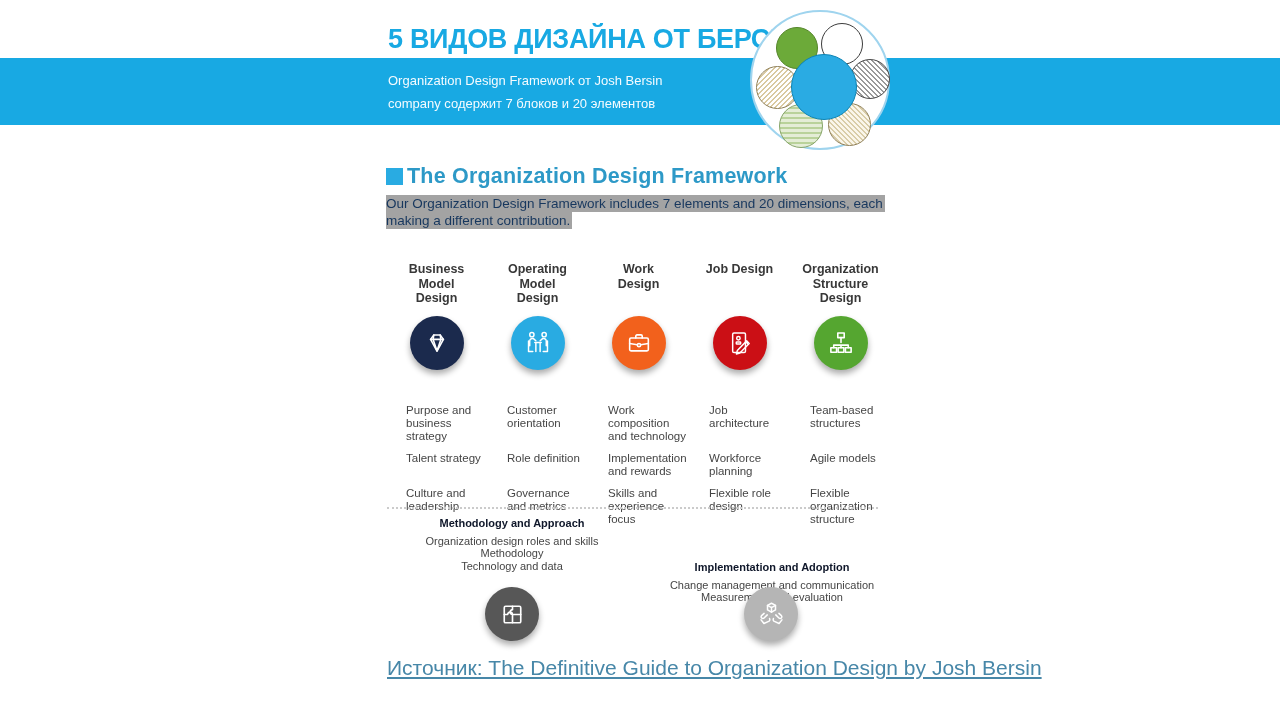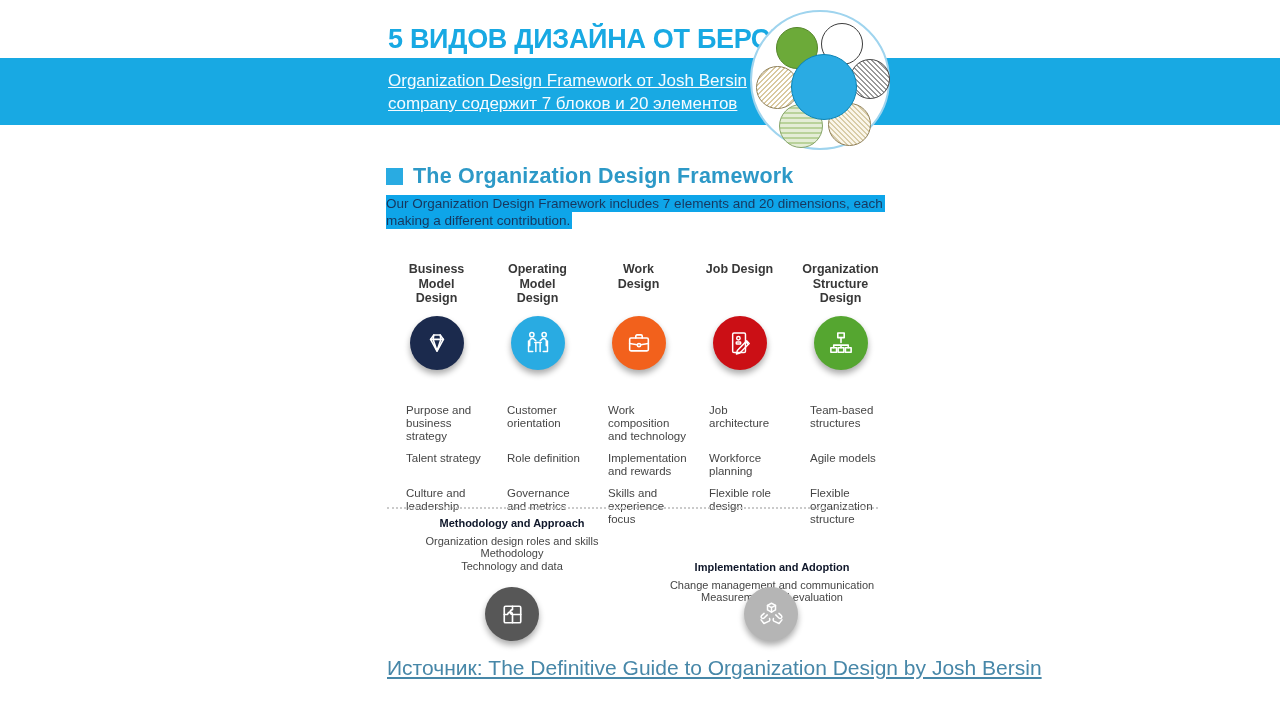--- a/index.html
+++ b/index.html
@@ -3,47 +3,47 @@
 <meta charset="utf-8">
 <style>
   * { margin:0; padding:0; box-sizing:border-box; }
   html,body { width:1280px; height:719px; }
   body { position:relative; background:#fff; font-family:"Liberation Sans", sans-serif; overflow:hidden; }
 
   
   .band { position:absolute; left:0; top:58px; width:1280px; height:67px; background:#18a9e3; }
   .header-title { position:absolute; left:388px; top:24px; font-size:27px; font-weight:800;
                   letter-spacing:-0.3px; color:#18a9e3; white-space:nowrap; }
-  .header-subtitle { position:absolute; left:388px; top:69px; color:#f4fbff; font-size:17px;
-                     line-height:23px; white-space:pre-line; z-index:2;text-decoration:underline; }
+  .header-subtitle { position:absolute; left:388px; top:69px; color:#f4fbff; font-size:13px;
+                     line-height:23px; white-space:pre-line; z-index:2; }
 
   
   .logo { position:absolute; left:750px; top:10px; width:140px; height:140px; border-radius:50%;
           background:#fff; border:2px solid #9fd4ee; z-index:5; }
   .petal { position:absolute; border-radius:50%; }
   .p-green  { left:24px; top:15px; width:42px; height:42px; background:#6caa39; border:1px solid #55862b; }
   .p-white  { left:69px; top:11px; width:42px; height:42px; background:#fff; border:1.5px solid #3c3c3c; }
   .p-gray   { left:98px; top:47px; width:40px; height:40px; border:1.5px solid #4a4a4a;
               background:repeating-linear-gradient(45deg,#fff 0 2px,#9a9a9a 2px 3.5px); }
   .p-beige  { left:4px; top:54px; width:43px; height:43px; border:1.5px solid #8f7f57;
               background:repeating-linear-gradient(-45deg,#fff 0 2px,#d9c9a0 2px 3.5px); }
   .p-lgreen { left:27px; top:92px; width:44px; height:44px; border:1.5px solid #86a468;
               background:repeating-linear-gradient(0deg,#e4edd6 0 3px,#b9d29a 3px 5px); }
   .p-tan    { left:76px; top:91px; width:43px; height:43px; border:1.5px solid #8f7f57;
               background:repeating-linear-gradient(45deg,#faf6ea 0 2px,#d9cda8 2px 3.5px); }
   .p-center { left:39px; top:42px; width:66px; height:66px; background:#2aabe3; border:1.5px solid #0d84b5; }
 
   
-  .fw-title { position:absolute; left:386px; top:164px; display:flex; align-items:center; gap:10px; }
+  .fw-title { position:absolute; left:386px; top:164px; display:flex; align-items:center; gap:4px; }
   .fw-title .sq { width:17px; height:17px; background:#29abe2; }
   .fw-title .txt { font-size:21.5px; font-weight:600; color:#2d99c7; letter-spacing:0.2px; white-space:nowrap; }
 
   .fw-intro { position:absolute; left:386px; top:196px; width:498px; font-size:13.5px;
               line-height:16.5px; color:#17375e; }
-  .fw-intro span { background:#0ea5e9; padding:1px 2px 1px 0; -webkit-box-decoration-break:clone; box-decoration-break:clone; }
+  .fw-intro span { background:#a3a3a3; padding:1px 2px 1px 0; -webkit-box-decoration-break:clone; box-decoration-break:clone; }
 
   .fw-grid { position:absolute; left:386px; top:262px; display:grid;
              grid-template-columns:repeat(5,101px); grid-template-rows:53px 69px 48px 35px 41px; }
   .cell-h { text-align:center; font-weight:bold; font-size:12.5px; line-height:14.5px;
             color:#383838; white-space:pre-line; }
   .cell-icon { display:flex; justify-content:center; align-items:flex-start; padding-top:1px; }
   .circle { width:54px; height:54px; border-radius:50%; display:flex; align-items:center;
             justify-content:center; box-shadow:0 4px 6px rgba(0,0,0,0.33); }
   .cell-item { padding-left:20px; padding-right:2px; font-size:11.5px; line-height:13px;
                color:#454545; white-space:pre-line;margin-top:20px; }

